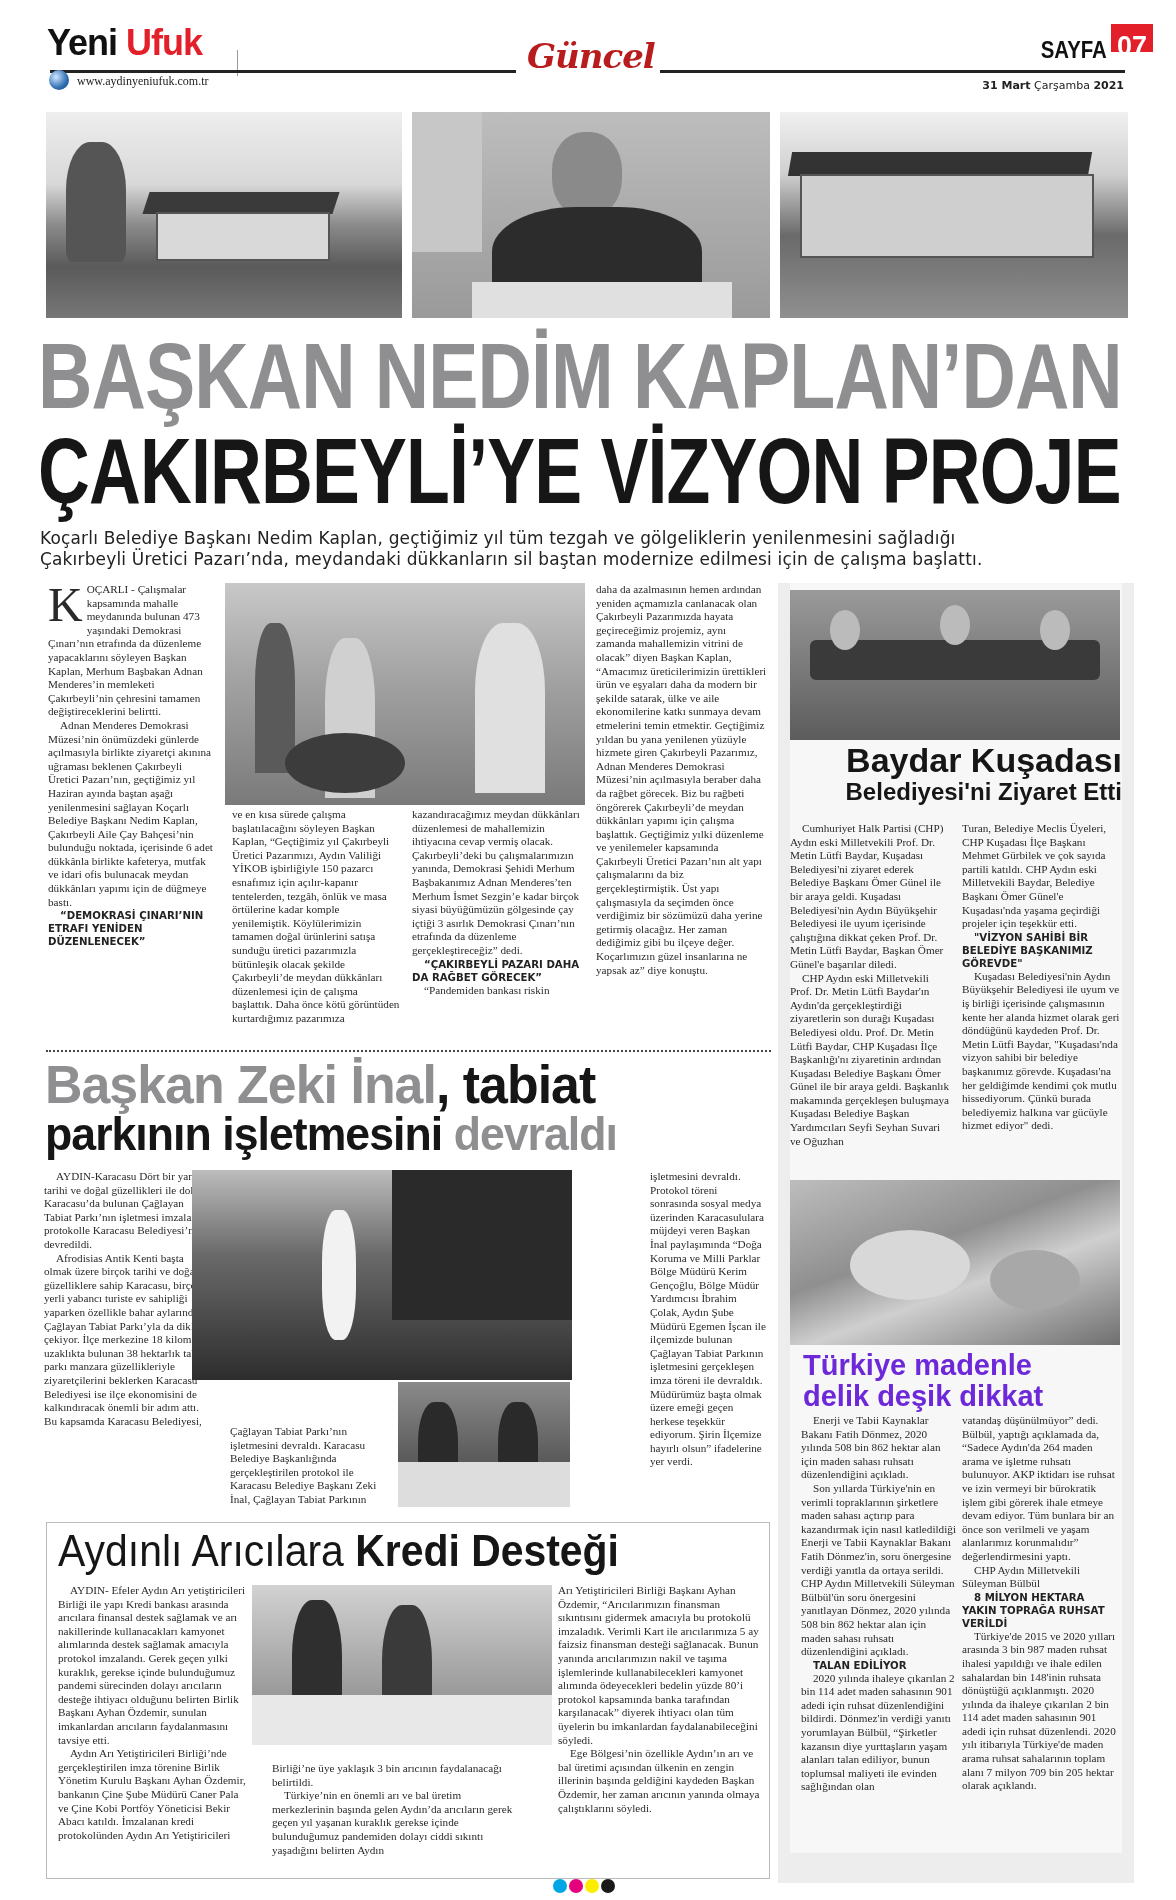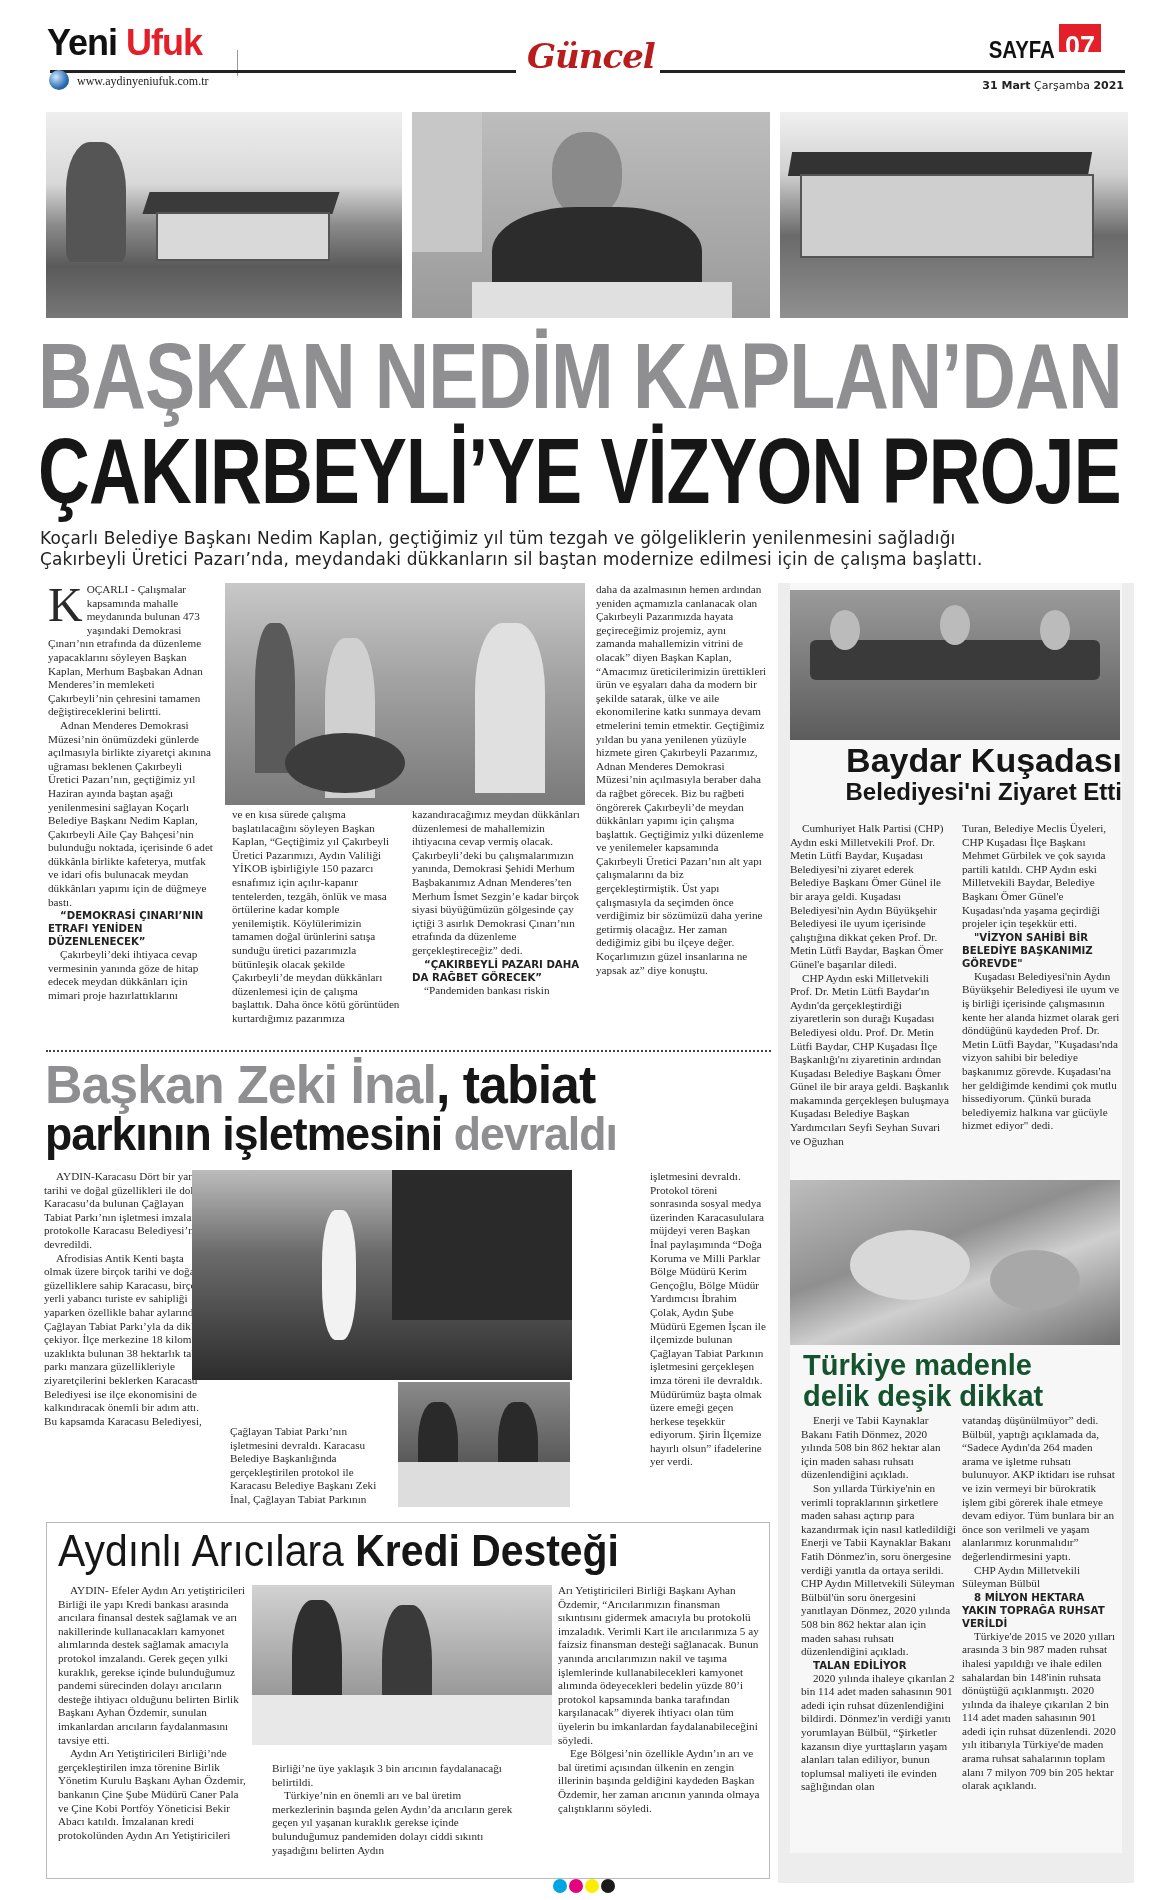--- a/index.html
+++ b/index.html
@@ -27,21 +27,21 @@
   <div class="abs brand-yeni" style="left:47px;top:22px;">
     <span>Yeni</span>
     <span class="brand-ufuk">Ufuk</span>
   </div>
   <div class="abs" style="left:237px;top:50px;width:1px;height:26px;background:#999;"></div>
   <div class="rule" style="left:50px;top:70px;width:466px;"></div>
   <div class="rule" style="left:660px;top:70px;width:465px;"></div>
   <div class="abs" style="left:49px;top:70px;width:20px;height:20px;border-radius:50%;background:radial-gradient(circle at 35% 35%,#cfe6ff,#2f6fb3 60%,#123d6b);"></div>
   <div class="abs" style="left:77px;top:74px;font-family:'Liberation Serif',serif;font-size:12px;color:#222;">www.aydinyeniufuk.com.tr</div>
   <div class="abs guncel" style="left:527px;top:36px;">Güncel</div>
-  <div class="abs" style="left:936px;top:24px;width:165px;height:44px;">
+  <div class="abs" style="left:988px;top:24px;width:165px;height:44px;">
     <div class="abs sayfa" style="right:46px;top:12px;">SAYFA</div>
     <div class="abs pageno" style="right:0;top:0;width:42px;height:28px;line-height:44px;">07</div>
   </div>
   <div class="abs" style="right:52px;top:79px;font-family:'DejaVu Sans',sans-serif;font-size:11px;color:#222;">
     <b>31 Mart</b>
     <span>Çarşamba</span>
     <b>2021</b>
   </div>
 </div>
 
@@ -66,21 +66,20 @@
 <div class="abs" style="left:40px;top:528px;width:1100px;font-family:'DejaVu Sans',sans-serif;font-size:17.3px;line-height:21px;color:#222;letter-spacing:.2px;white-space:nowrap;">
   <div style="transform:scaleX(.98);transform-origin:left;">Koçarlı Belediye Başkanı Nedim Kaplan, geçtiğimiz yıl tüm tezgah ve gölgeliklerin yenilenmesini sağladığı</div>
   <div style="transform:scaleX(.98);transform-origin:left;">Çakırbeyli Üretici Pazarı’nda, meydandaki dükkanların sil baştan modernize edilmesi için de çalışma başlattı.</div>
 </div>
 
 <div class="abs txt" style="left:48px;top:583px;width:166px;">
   <span style="float:left;font-size:48px;line-height:40px;margin:2px 4px 0 0;font-family:'Liberation Serif',serif;">K</span>
   <p class="noind">OÇARLI - Çalışmalar kapsamında mahalle meydanında bulunan 473 yaşındaki Demokrasi Çınarı’nın etrafında da düzenleme yapacaklarını söyleyen Başkan Kaplan, Merhum Başbakan Adnan Menderes’in memleketi Çakırbeyli’nin çehresini tamamen değiştireceklerini belirtti.</p>
   <p>Adnan Menderes Demokrasi Müzesi’nin önümüzdeki günlerde açılmasıyla birlikte ziyaretçi akınına uğraması beklenen Çakırbeyli Üretici Pazarı’nın, geçtiğimiz yıl Haziran ayında baştan aşağı yenilenmesini sağlayan Koçarlı Belediye Başkanı Nedim Kaplan, Çakırbeyli Aile Çay Bahçesi’nin bulunduğu noktada, içerisinde 6 adet dükkânla birlikte kafeterya, mutfak ve idari ofis bulunacak meydan dükkânları yapımı için de düğmeye bastı.</p>
   <div class="sub">“DEMOKRASİ ÇINARI’NIN ETRAFI YENİDEN DÜZENLENECEK”</div>
-  <p>Çakırbeyli’deki ihtiyaca cevap vermesinin yanında göze de hitap edecek meydan dükkânları için mimari proje hazırlattıklarını</p>
 </div>
 <div class="photo" style="left:225px;top:583px;width:360px;height:222px;background:linear-gradient(180deg,#c8c8c8 0%,#a5a5a5 40%,#7a7a7a 100%);">
   <div class="abs" style="left:30px;top:40px;width:40px;height:150px;background:#5a5a5a;border-radius:40% 40% 0 0;"></div>
   <div class="abs" style="left:100px;top:55px;width:50px;height:160px;background:#d0d0d0;border-radius:40% 40% 0 0;"></div>
   <div class="abs" style="left:60px;top:150px;width:120px;height:60px;border-radius:50%;background:#3c3c3c;"></div>
   <div class="abs" style="left:250px;top:40px;width:70px;height:170px;background:#e0e0e0;border-radius:40% 40% 0 0;"></div>
 </div>
 <div class="abs txt" style="left:232px;top:808px;width:168px;">
   <p class="noind">ve en kısa sürede çalışma başlatılacağını söyleyen Başkan Kaplan, “Geçtiğimiz yıl Çakırbeyli Üretici Pazarımızı, Aydın Valiliği YİKOB işbirliğiyle 150 pazarcı esnafımız için açılır-kapanır tentelerden, tezgâh, önlük ve masa örtülerine kadar komple yenilemiştik. Köylülerimizin tamamen doğal ürünlerini satışa sunduğu üretici pazarımızla bütünleşik olacak şekilde Çakırbeyli’de meydan dükkânları düzenlemesi için de çalışma başlattık. Daha önce kötü görüntüden kurtardığımız pazarımıza</p>
 </div>
@@ -113,21 +112,21 @@
 <div class="abs txt" style="left:962px;top:822px;width:160px;">
   <p class="noind">Turan, Belediye Meclis Üyeleri, CHP Kuşadası İlçe Başkanı Mehmet Gürbilek ve çok sayıda partili katıldı. CHP Aydın eski Milletvekili Baydar, Belediye Başkanı Ömer Günel'e Kuşadası'nda yaşama geçirdiği projeler için teşekkür etti.</p>
   <div class="sub">"VİZYON SAHİBİ BİR BELEDİYE BAŞKANIMIZ GÖREVDE"</div>
   <p>Kuşadası Belediyesi'nin Aydın Büyükşehir Belediyesi ile uyum ve iş birliği içerisinde çalışmasının kente her alanda hizmet olarak geri döndüğünü kaydeden Prof. Dr. Metin Lütfi Baydar, "Kuşadası'nda vizyon sahibi bir belediye başkanımız görevde. Kuşadası'na her geldiğimde kendimi çok mutlu hissediyorum. Çünkü burada belediyemiz halkına var gücüyle hizmet ediyor" dedi.</p>
 </div>
 
 <div class="photo" style="left:790px;top:1180px;width:330px;height:165px;background:linear-gradient(160deg,#bdbdbd 0%,#8f8f8f 40%,#cfcfcf 60%,#6f6f6f 100%);">
   <div class="abs" style="left:60px;top:50px;width:120px;height:70px;border-radius:50%;background:#d8d8d8;"></div>
   <div class="abs" style="left:200px;top:70px;width:90px;height:60px;border-radius:50%;background:#a8a8a8;"></div>
 </div>
-<div class="abs" style="left:803px;top:1350px;font-family:'Liberation Sans',sans-serif;font-weight:bold;font-size:29px;line-height:31px;color:#14532d;">
+<div class="abs" style="left:803px;top:1350px;font-family:'Liberation Sans',sans-serif;font-weight:bold;font-size:29px;line-height:31px;color:#6d28d9;">
   <div>Türkiye madenle</div>
   <div>delik deşik dikkat</div>
 </div>
 <div class="abs txt" style="left:801px;top:1414px;width:156px;">
   <p>Enerji ve Tabii Kaynaklar Bakanı Fatih Dönmez, 2020 yılında 508 bin 862 hektar alan için maden sahası ruhsatı düzenlendiğini açıkladı.</p>
   <p>Son yıllarda Türkiye'nin en verimli topraklarının şirketlere maden sahası açtırıp para kazandırmak için nasıl katledildiği Enerji ve Tabii Kaynaklar Bakanı Fatih Dönmez'in, soru önergesine verdiği yanıtla da ortaya serildi. CHP Aydın Milletvekili Süleyman Bülbül'ün soru önergesini yanıtlayan Dönmez, 2020 yılında 508 bin 862 hektar alan için maden sahası ruhsatı düzenlendiğini açıkladı.</p>
   <div class="sub">TALAN EDİLİYOR</div>
   <p>2020 yılında ihaleye çıkarılan 2 bin 114 adet maden sahasının 901 adedi için ruhsat düzenlendiğini bildirdi.  Dönmez'in verdiği yanıtı yorumlayan Bülbül, “Şirketler kazansın diye yurttaşların yaşam alanları talan ediliyor, bunun toplumsal maliyeti ile evinden sağlığından olan</p>
 </div>
 <div class="abs txt" style="left:962px;top:1414px;width:156px;">

